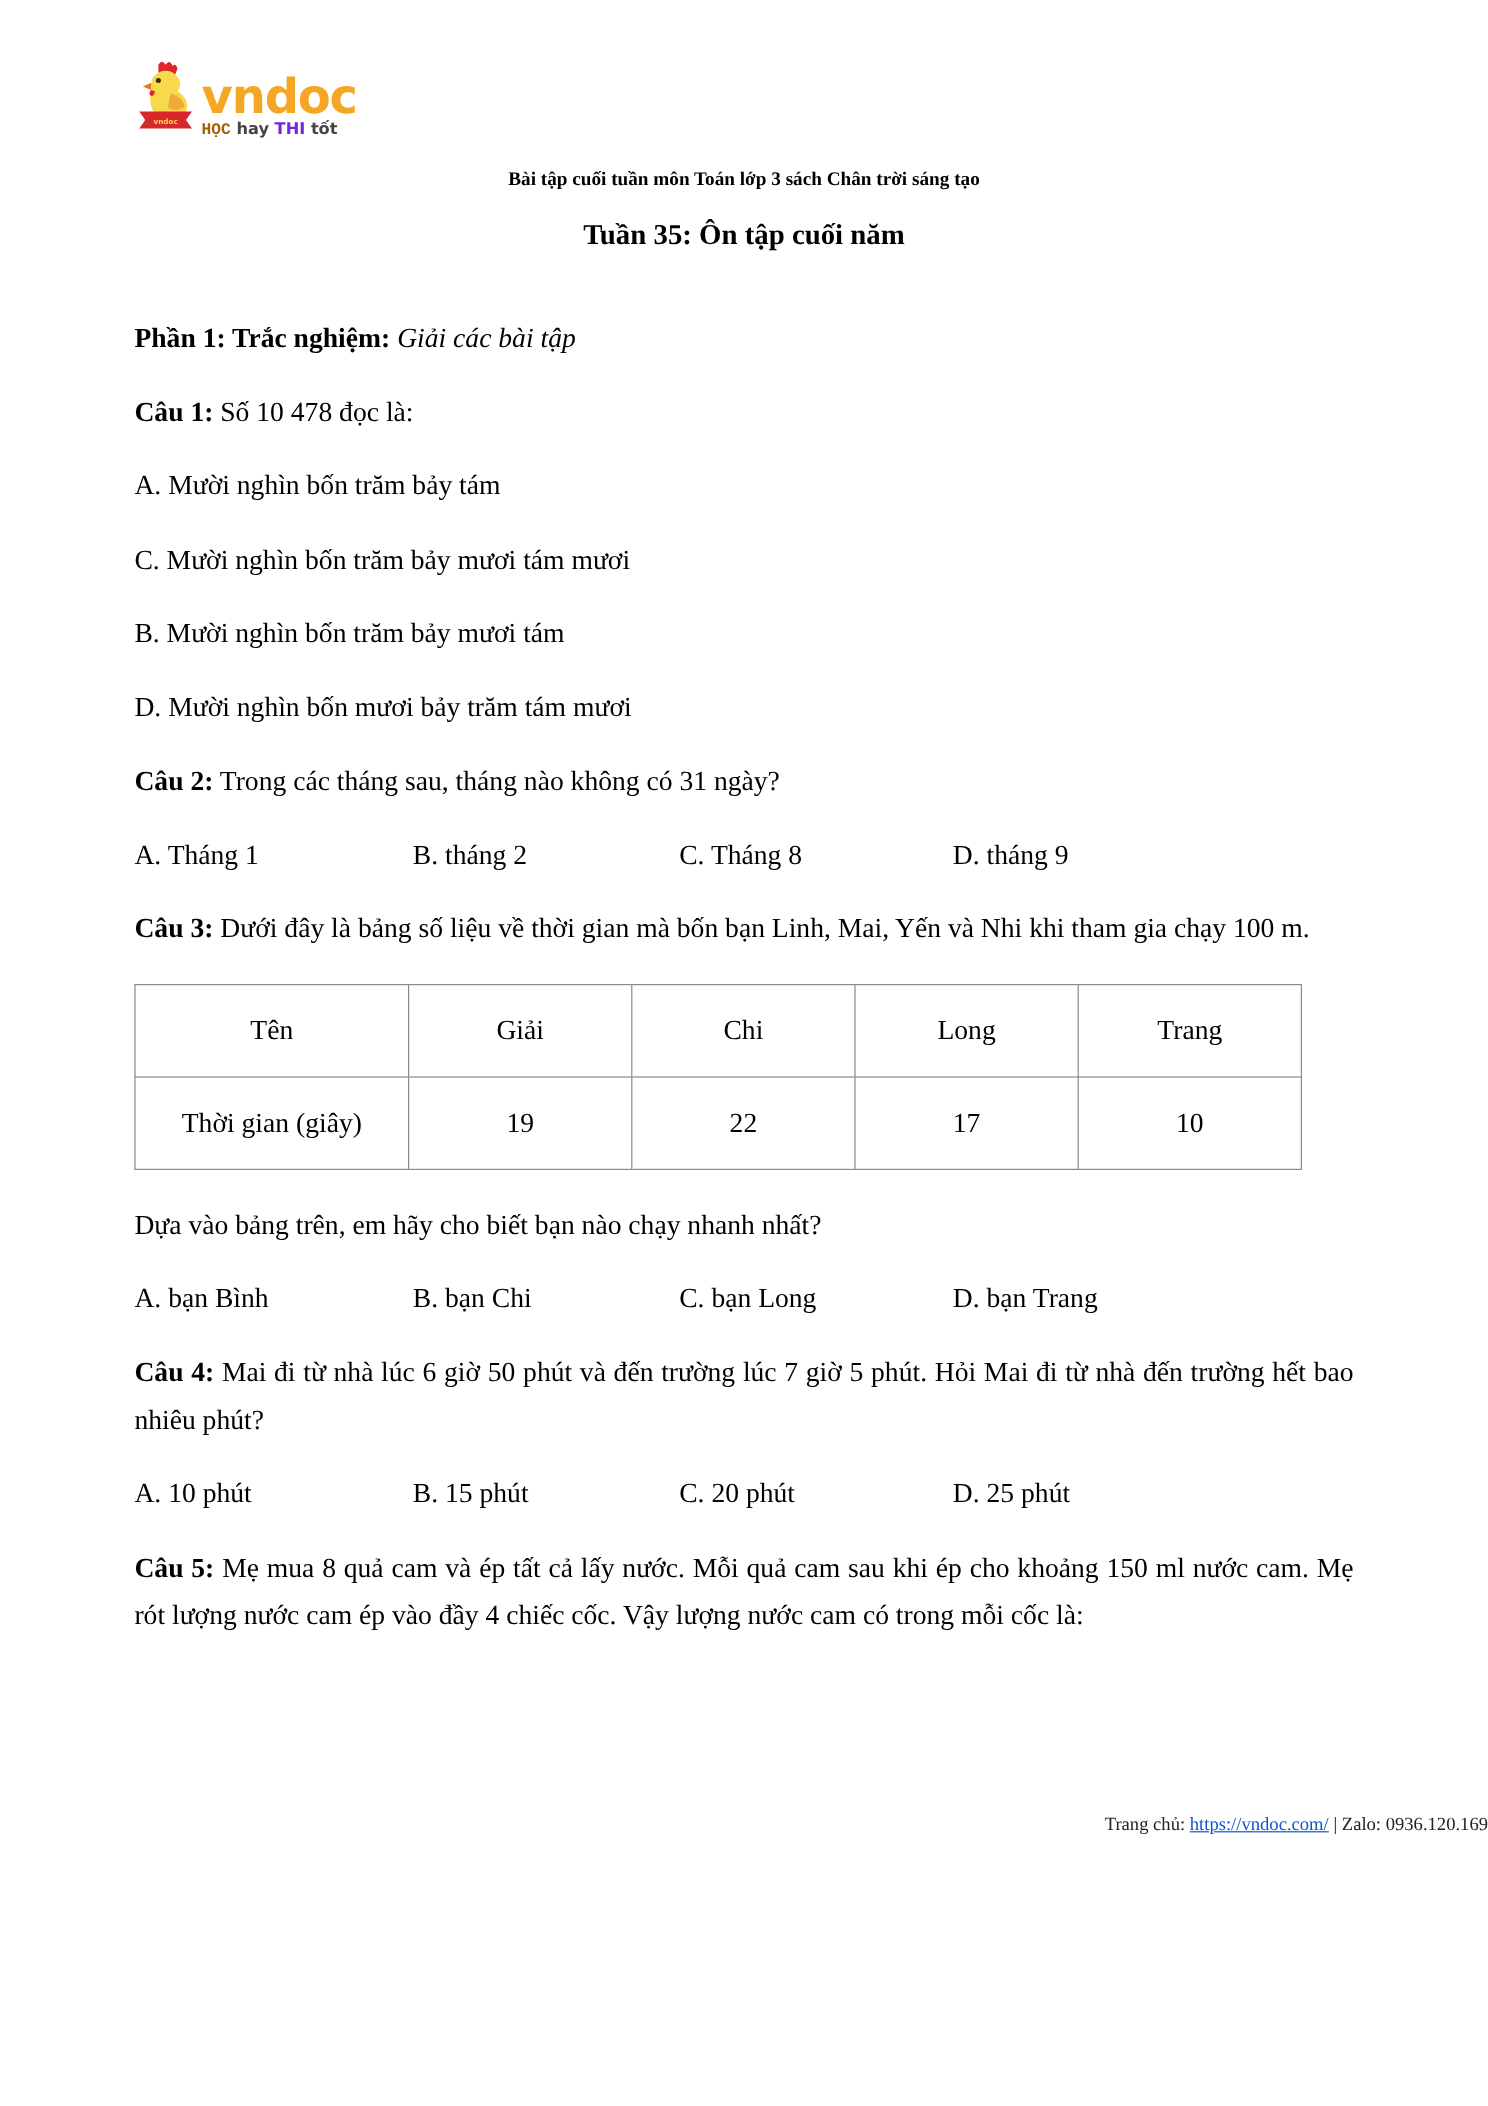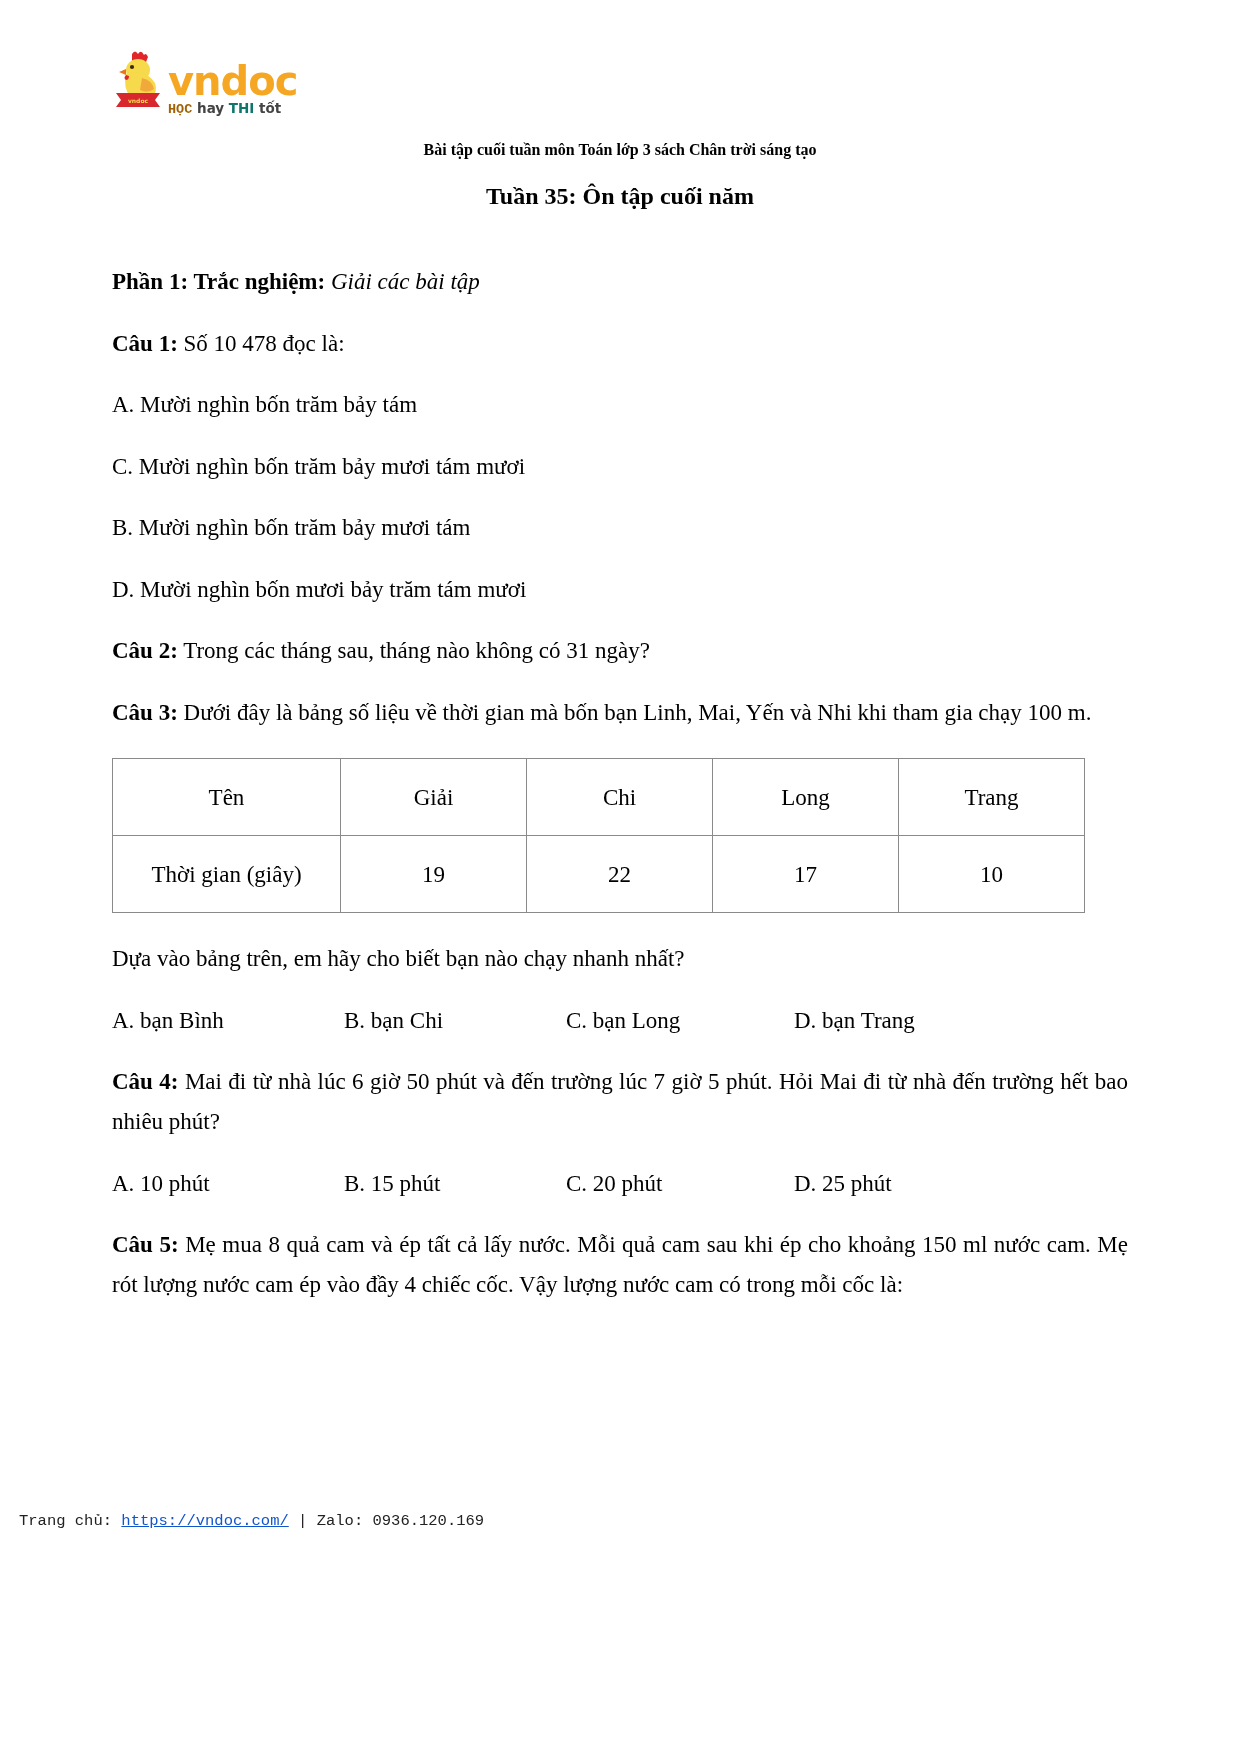--- a/index.html
+++ b/index.html
@@ -53,21 +53,21 @@
   }
   .logo-tagline {
     font-family: "DejaVu Sans", sans-serif;
     font-size: 13.5px;
     font-weight: bold;
     line-height: 1.1;
     margin-top: 1px;
     white-space: nowrap;
   }
   .tag-green { color: #a16207; font-family: Liberation Mono, monospace; }
-  .tag-red { color: #0f766e; }
+  .tag-red { color: #6d28d9; }
   .tag-dark { color: #444444; }
 
   
   .doc-title {
     text-align: center;
     font-size: 16px;
     font-weight: bold;
     line-height: 1.5;
     margin: 0;
     position: absolute;
@@ -132,22 +132,22 @@
     padding: 4px 6px;
   }
   .col-name { width: 215px; }
   .col-val { width: 173px; }
 
   
   .footer {
     position: absolute;
     left: 0; right: 0;
     top: 1512px;
-    text-align: left;
-    font-family: Liberation Mono, monospace;
+    text-align: right;
+    font-family: Liberation Serif, serif;
     font-size: 15.5px;
     color: #222222;
     padding-left: 19px;
   }
   .footer a, .footer .link {
     color: #1155cc;
     text-decoration: underline;
   }
 </style>
 </head>
@@ -189,20 +189,26 @@
 
     <p class="para"><span class="lbl">Phần 1: Trắc nghiệm:</span> <span class="ital">Giải các bài tập</span></p>
 
     <p class="para"><span class="lbl">Câu 1:</span><span> Số 10 478 đọc là:</span></p>
     <p class="para">A. Mười nghìn bốn trăm bảy tám</p>
     <p class="para">C. Mười nghìn bốn trăm bảy mươi tám mươi</p>
     <p class="para">B. Mười nghìn bốn trăm bảy mươi tám</p>
     <p class="para">D. Mười nghìn bốn mươi bảy trăm tám mươi</p>
 
     <p class="para"><span class="lbl">Câu 2:</span><span> Trong các tháng sau, tháng nào không có 31 ngày?</span></p>
+    <div class="opt-row">
+      <span class="opt-a">A. Tháng 1</span>
+      <span class="opt-b">B. tháng 2</span>
+      <span class="opt-c">C. Tháng 8</span>
+      <span class="opt-d">D. tháng 9</span>
+    </div>
 
     <p class="para tight"><span class="lbl">Câu 3:</span><span> Dưới đây là bảng số liệu về thời gian mà bốn bạn Linh, Mai, Yến và Nhi khi tham gia chạy 100 m.</span></p>
 
     <table class="data-table">
       <tbody>
         <tr>
           <td class="col-name">Tên</td>
           <td class="col-val">Giải</td>
           <td class="col-val">Chi</td>
           <td class="col-val">Long</td>

